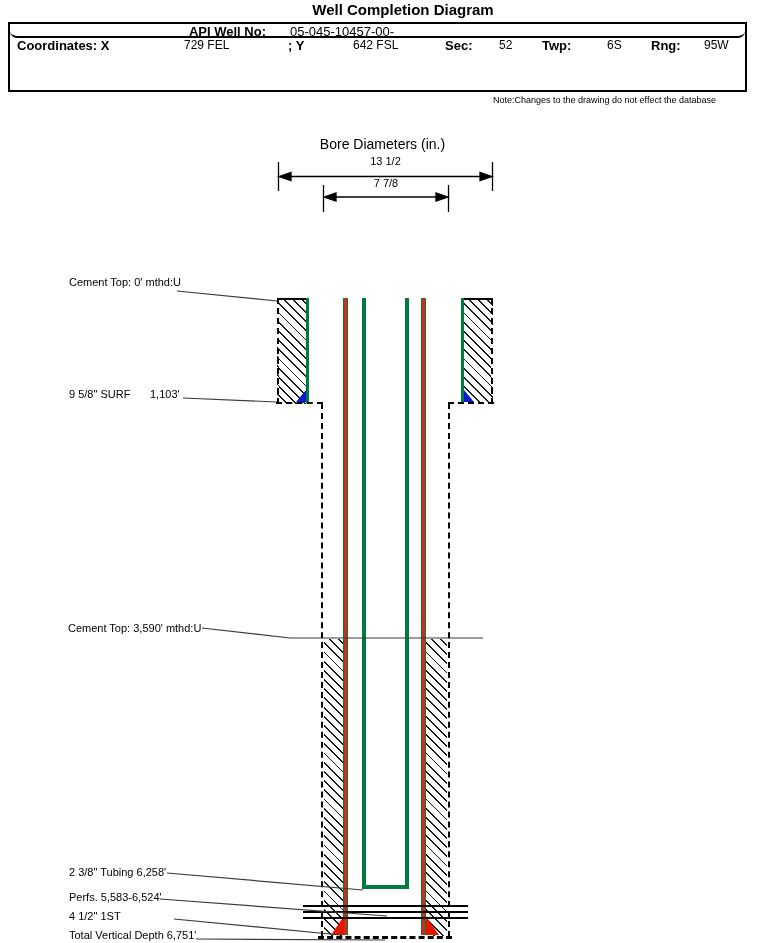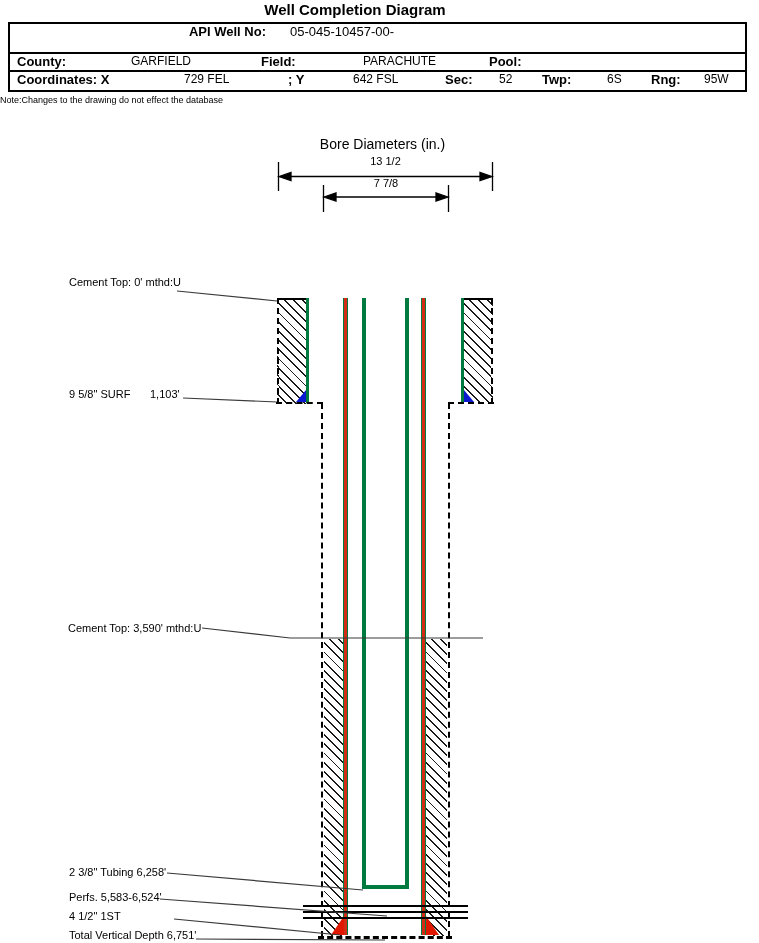--- a/index.html
+++ b/index.html
@@ -3,41 +3,41 @@
 <meta charset="utf-8">
 <style>
   html,body { margin:0; padding:0; background:#fff; }
   .page {
     position:relative; width:759px; height:943px; overflow:hidden;
     background:#fff; color:#000;
     font-family:"Liberation Sans", sans-serif;
   }
   
   .title { position:absolute; top:1px; left:0; width:710px; text-align:center;
-           font-size:15px; font-weight:bold; white-space:nowrap; }
+           font-size:15px; font-weight:bold; white-space:nowrap;padding-left:48px; }
   .header-table { position:absolute; left:8px; top:22px; width:739px; height:70px;
                   border:2px solid #000; box-sizing:border-box; background:#fff; }
   .hrow { position:relative; box-sizing:border-box; border-bottom:2px solid #000; }
   .hrow.last { border-bottom:none; }
-  .r1 { height:30px; } .r2 { height:18px; } .r3 { height:18px; } .r4 { height:16px; }
+  .r1 { height:14px;border-radius:7px; } .r2 { height:18px; } .r3 { height:18px; } .r4 { height:16px; }
   .hrow span { position:absolute; top:0; white-space:nowrap; }
   .lbl { font-weight:bold; font-size:13px; }
   .val { font-size:12px; padding-top:0; }
   
   .api-l { left:100px; width:156px; text-align:right; }
   .api-v { left:280px; font-size:13px; }
   
   .owner-l{left:7px}  .owner-v{left:101px} .wname-l{left:428px} .wname-v{left:544px}
   
   .county-l{left:7px} .county-v{left:121px} .field-l{left:251px} .field-v{left:353px} .pool-l{left:479px} .pool-v{left:545px}
   
   .coord-l{left:7px} .coordx-v{left:174px} .coordy-l{left:278px} .coordy-v{left:343px}
   .sec-l{left:435px} .sec-v{left:489px} .twp-l{left:532px} .twp-v{left:597px} .rng-l{left:641px} .rng-v{left:694px}
 
-  .note { position:absolute; top:95px; left:0; width:716px; text-align:left; font-size:9px; }
+  .note { position:absolute; top:95px; left:0; width:716px; text-align:right; font-size:9px; }
 
   
   .bore-title { position:absolute; top:136px; left:0; width:765px; text-align:center; font-size:14px; }
   .dim-label { position:absolute; font-size:11px; text-align:center; }
   .dim-outer { top:155px; left:278px; width:215px; }
   .dim-inner { top:177px; left:323px; width:126px; }
 
   
   .part { position:absolute; }
   .hatch {
@@ -107,28 +107,20 @@
 <body>
 
 <div class="page">
 
   <div class="title">Well Completion Diagram</div>
 
   <div class="header-table">
     <div class="hrow r1">
       <span class="lbl api-l">API Well No:</span>
       <span class="val api-v">05-045-10457-00-</span>
-    </div>
-    <div class="hrow r3">
-      <span class="lbl county-l">County:</span>
-      <span class="val county-v">GARFIELD</span>
-      <span class="lbl field-l">Field:</span>
-      <span class="val field-v">PARACHUTE</span>
-      <span class="lbl pool-l">Pool:</span>
-      <span class="val pool-v"></span>
     </div>
     <div class="hrow r4 last">
       <span class="lbl coord-l">Coordinates: X</span>
       <span class="val coordx-v">729 FEL</span>
       <span class="lbl coordy-l">; Y</span>
       <span class="val coordy-v">642 FSL</span>
       <span class="lbl sec-l">Sec:</span>
       <span class="val sec-v">52</span>
       <span class="lbl twp-l">Twp:</span>
       <span class="val twp-v">6S</span>

